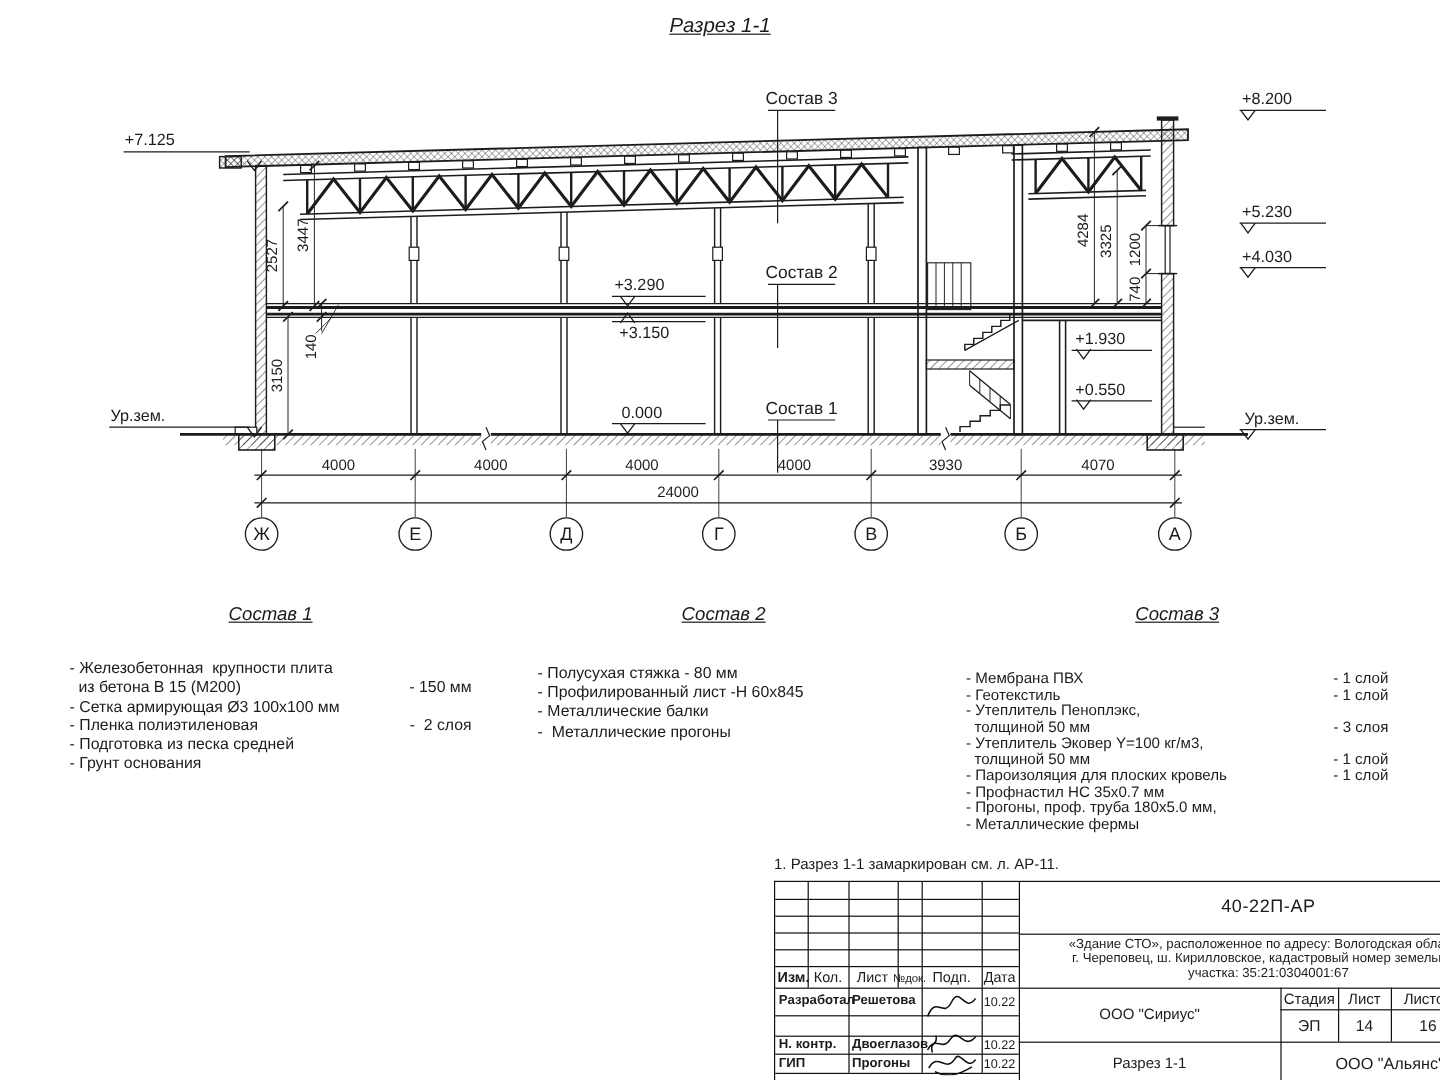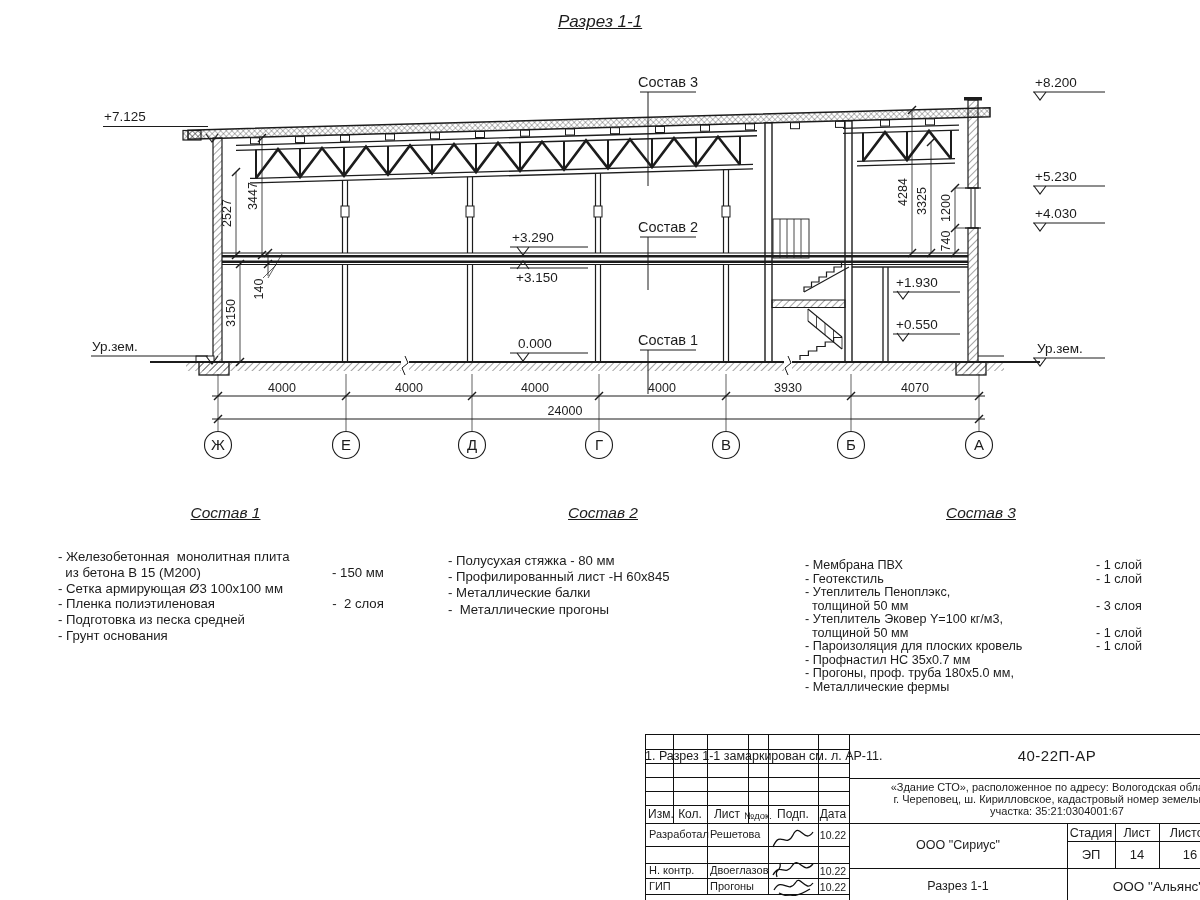--- a/index.html
+++ b/index.html
@@ -9,32 +9,32 @@
         font-size:17px;font-style:italic;text-decoration:underline;}
   svg text{font-family:"Liberation Sans",sans-serif;fill:#1c1c1c;}
   .elev{font-size:13.5px;}
   .dimt{font-size:12.5px;text-anchor:middle;}
   .axl{font-size:15px;text-anchor:middle;}
   .lbl{font-size:14.5px;text-anchor:middle;}
   .comp{position:absolute;font-size:13.2px;}
   .comp-title{text-align:center;font-style:italic;text-decoration:underline;font-size:15.5px;}
   .comp-row{display:flex;justify-content:space-between;}
   .comp-row .t{white-space:pre;}
-  .comp-row .v{white-space:pre;flex:none;text-align:center;}
+  .comp-row .v{white-space:pre;flex:none;text-align:right;}
   .c1 .comp-title{margin-bottom:27px}.c1 .comp-row{line-height:15.8px}.c1 .v{width:70px}
   .c2 .comp-title{margin-bottom:31px}.c2 .comp-row{line-height:16.2px}
   .c3{font-size:12.6px}.c3 .comp-title{margin-bottom:37px}.c3 .comp-row{line-height:13.5px}.c3 .v{width:76px}
-  .note{position:absolute;left:645px;top:713px;font-size:12.5px;margin-top:36px;}
+  .note{position:absolute;left:645px;top:713px;font-size:12.5px;}
   .tb{position:absolute;left:645px;top:734px;width:620px;height:170px;box-sizing:border-box;
       border-top:1.8px solid #111;border-left:1.8px solid #111;}
   .tb .hl{position:absolute;border-top:1px solid #111;height:0;}
   .tb .vl{position:absolute;border-left:1px solid #111;width:0;}
   .tb .bold{border-width:1.8px;}
   .tb span{position:absolute;transform:translateX(-50%);white-space:nowrap;font-size:12px;}
-  .tb span.la{transform:none;}
+  .tb span.la{transform:none;font-weight:bold;}
   .tb .sig{position:absolute;}
 </style>
 </head>
 <body>
 
 <div class="page">
 
   <div class="main-title">Разрез 1-1</div>
 
   <svg id="dwg" width="1200" height="470" viewBox="0 0 1200 470" xmlns="http://www.w3.org/2000/svg">
@@ -277,21 +277,21 @@
       <rect x="401" y="357" width="8" height="16" fill="#fff"></rect>
       <polyline points="405,356 408,363 402,368 405,375" fill="none" stroke="#1c1c1c" stroke-width="1"></polyline>
       <rect x="784" y="357" width="8" height="16" fill="#fff"></rect>
       <polyline points="788,356 791,363 785,368 788,375" fill="none" stroke="#1c1c1c" stroke-width="1"></polyline>
     </svg>
 
   
   <div class="comp c1" style="left:58px;top:504px;width:335px;">
     <div class="comp-title">Состав 1</div>
     <div class="comp-row">
-        <span class="t">- Железобетонная  монолитная плита</span>
+        <span class="t">- Железобетонная  крупности плита</span>
         <span class="v"></span>
       </div>
     <div class="comp-row">
         <span class="t">  из бетона В 15 (М200)</span>
         <span class="v">- 150 мм</span>
       </div>
     <div class="comp-row">
         <span class="t">- Сетка армирующая Ø3 100х100 мм</span>
         <span class="v"></span>
       </div>

